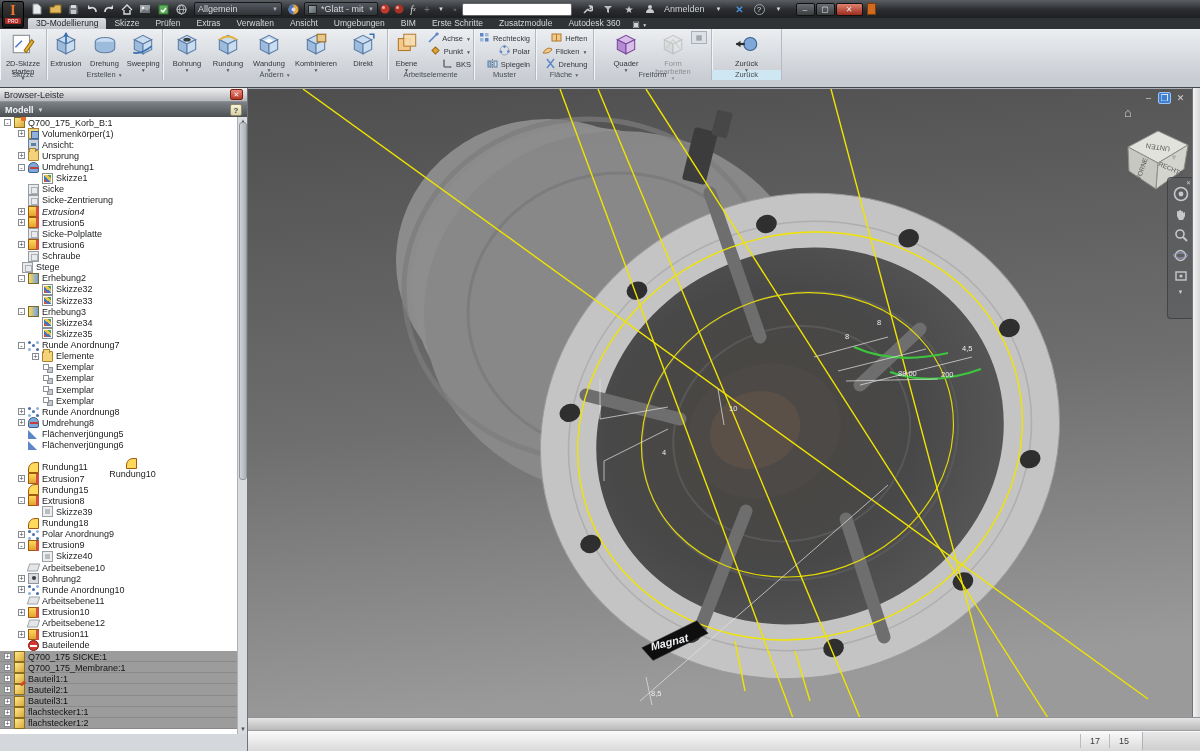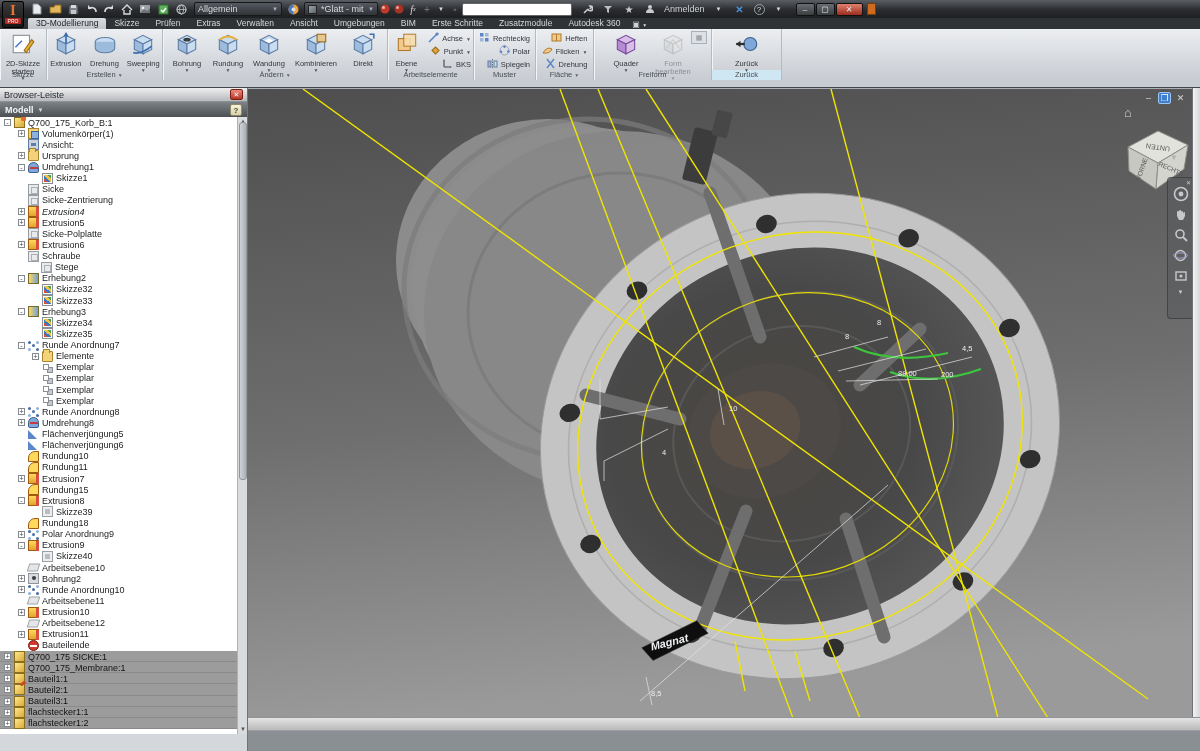--- a/index.html
+++ b/index.html
@@ -604,21 +604,21 @@
         <div class="trow" style="padding-left: 18px;">
           <span class="exp">+</span>
           <span class="ti extrude"></span>
           <span>Extrusion6</span>
         </div>
         <div class="trow" style="padding-left: 18px;">
           <span class="exp none">+</span>
           <span class="ti ifeature"></span>
           <span>Schraube</span>
         </div>
-        <div class="trow" style="padding-left: 12px; margin-left: 19px;">
+        <div class="trow" style="padding-left: 12px;">
           <span class="exp none">+</span>
           <span class="ti ifeature"></span>
           <span>Stege</span>
         </div>
         <div class="trow" style="padding-left: 18px;">
           <span class="exp">-</span>
           <span class="ti loft"></span>
           <span>Erhebung2</span>
         </div>
         <div class="trow" style="padding-left: 32px;">
@@ -689,21 +689,21 @@
         <div class="trow" style="padding-left: 18px;">
           <span class="exp none">+</span>
           <span class="ti draft"></span>
           <span>Flächenverjüngung5</span>
         </div>
         <div class="trow" style="padding-left: 18px;">
           <span class="exp none">+</span>
           <span class="ti draft"></span>
           <span>Flächenverjüngung6</span>
         </div>
-        <div class="trow" style="padding-left: 18px;">
+        <div class="trow" style="padding-left: 18px; flex-direction: column;">
           <span class="exp none">+</span>
           <span class="ti fillet"></span>
           <span>Rundung10</span>
         </div>
         <div class="trow" style="padding-left: 18px;">
           <span class="exp none">+</span>
           <span class="ti fillet"></span>
           <span>Rundung11</span>
         </div>
         <div class="trow" style="padding-left: 18px;">
@@ -975,13 +975,18 @@
           <rect x="2" y="3" width="10" height="8" fill="none" stroke="#d8dadd" stroke-width="1.4"></rect>
           <circle cx="7" cy="7" r="1.6" fill="#d8dadd"></circle>
         </svg>
       <span style="color:#c5c9cd;font-size:6px">▼</span>
     </div>
   </div>
 
   <div id="rstrip"></div>
   <div id="hscroll"></div>
 
+  <div id="statusbar">
+    <span class="stat-cell">17</span>
+    <span class="stat-cell">15</span>
+    <span id="stat-grip"></span>
+  </div>
 </div>
 
 </body></html>

